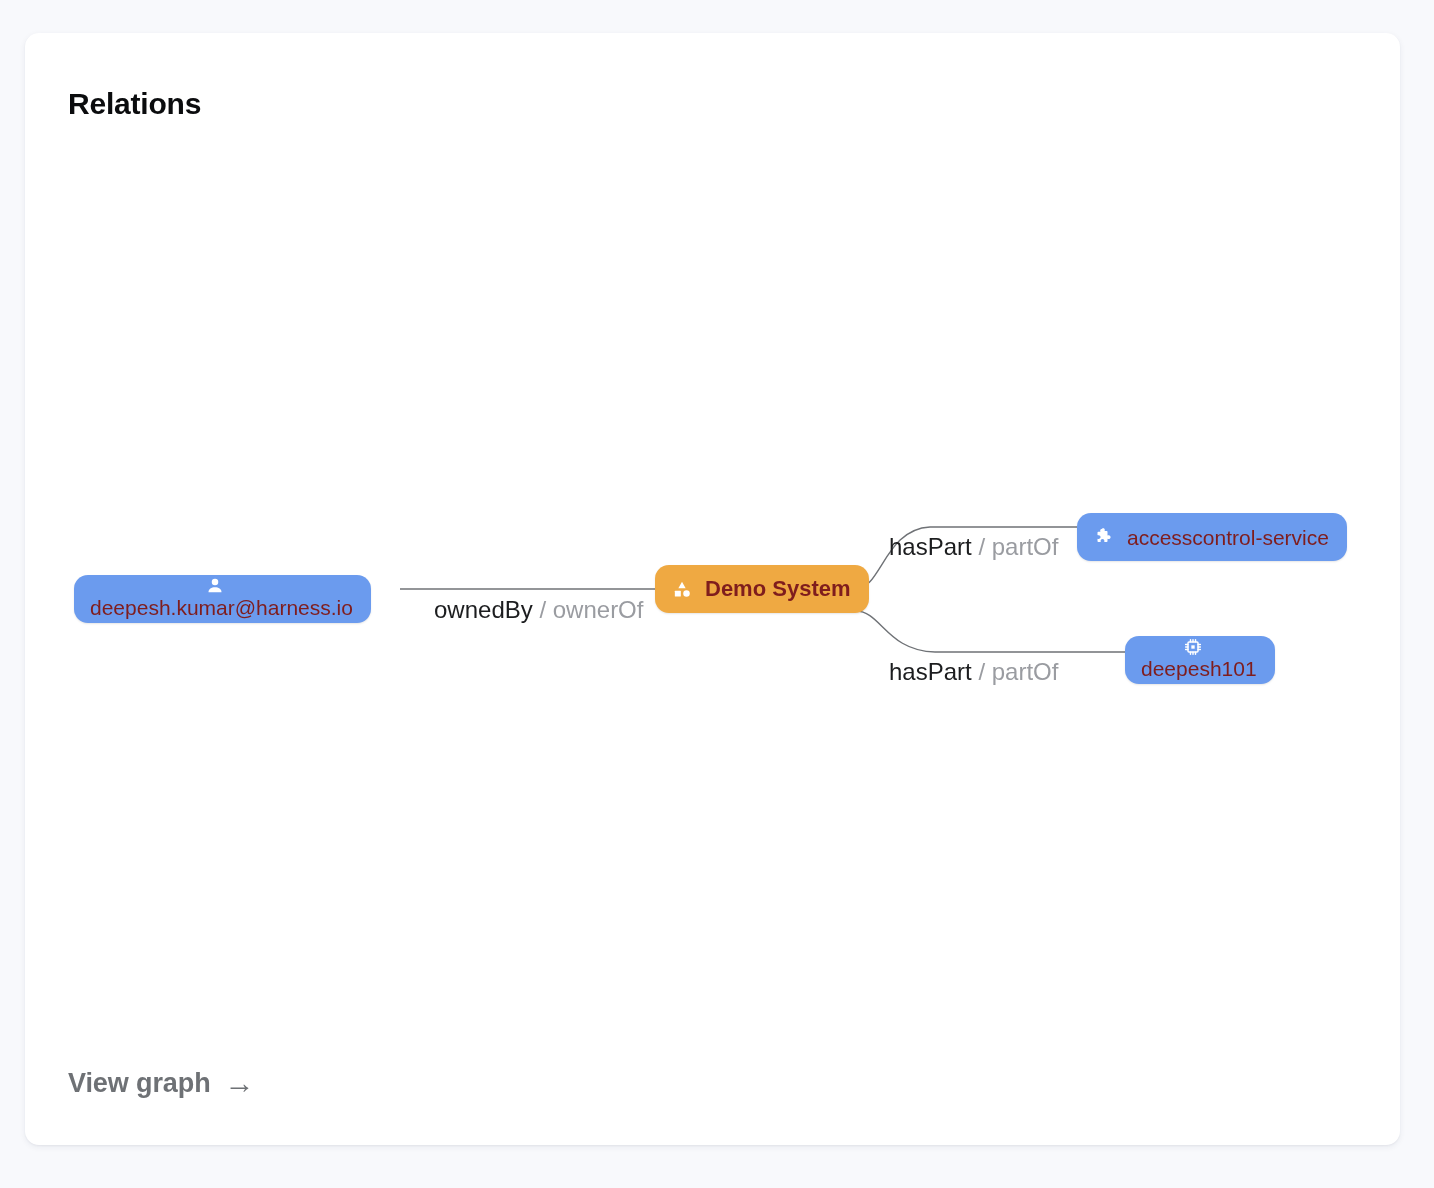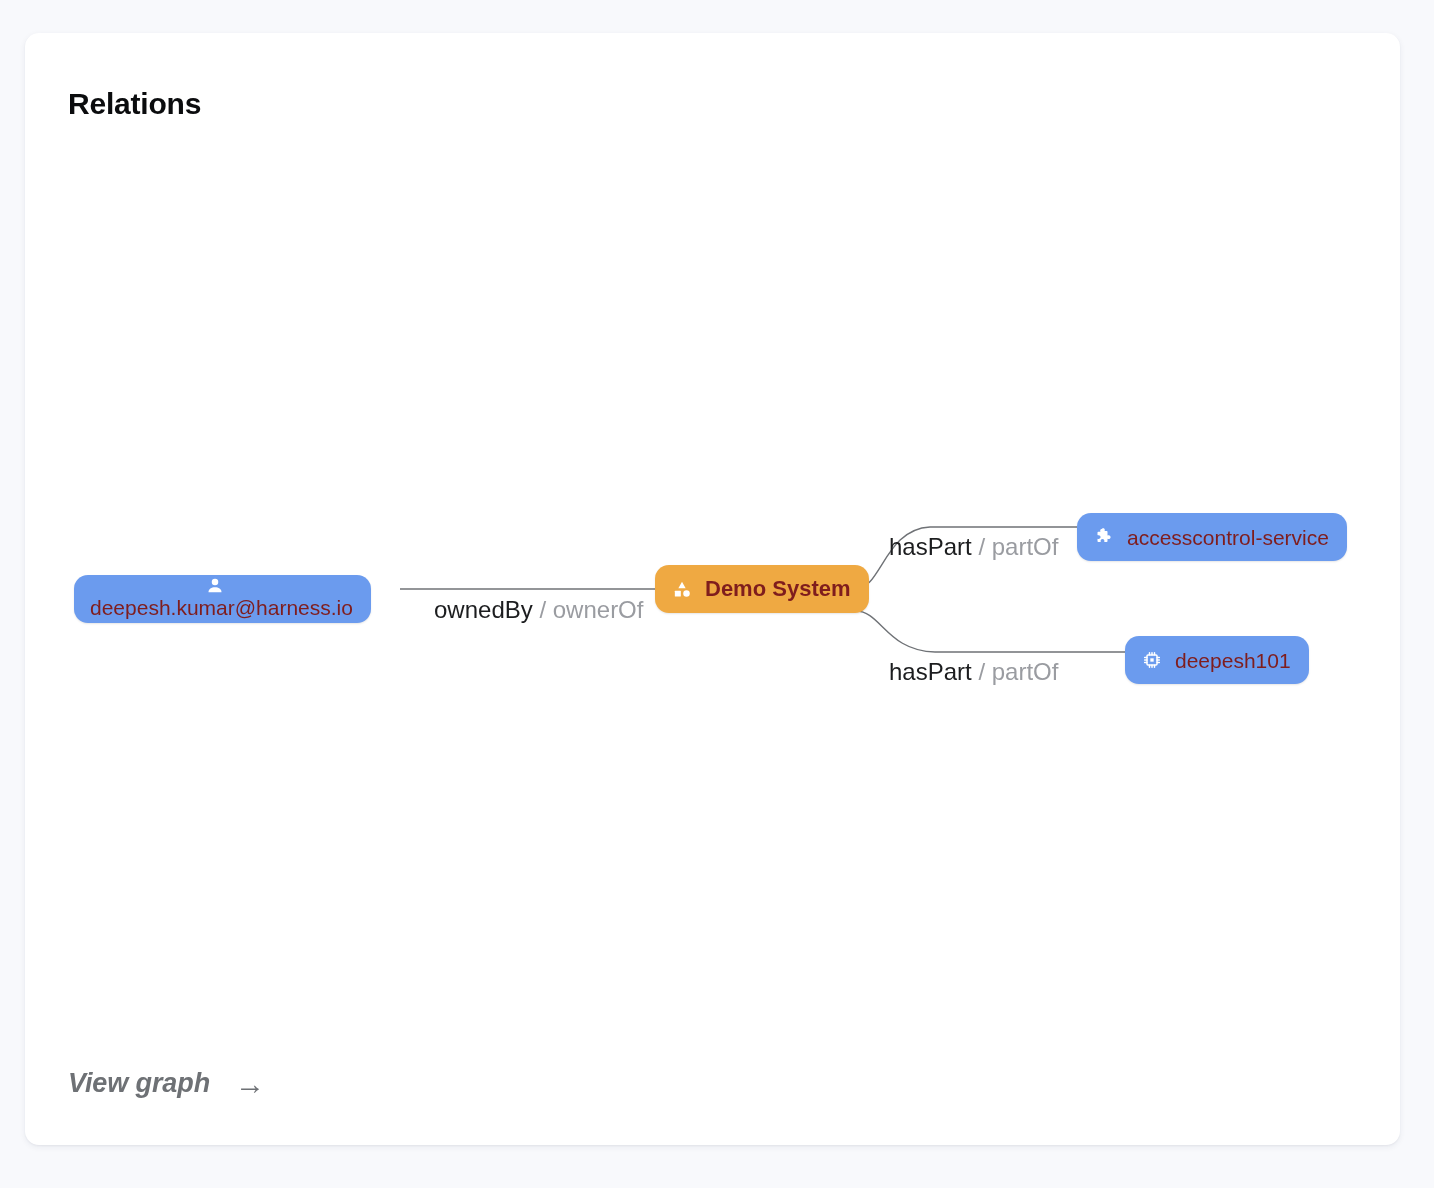--- a/index.html
+++ b/index.html
@@ -92,28 +92,27 @@
     line-height: 1;
   }
   .edge-label .sep,
   .edge-label .inverse { color: #9a9ca1; }
 
   #view-graph {
     position: absolute;
     left: 43px;
     top: 1035px;
     display: flex;
-    align-items: flex-end;
-    gap: 25px;
+    align-items: flex-start;
+    gap: 14px;
     font-size: 27px;
     font-weight: bold;
     color: #6e7175;
     cursor: pointer;
     letter-spacing: -0.1px;
-    font-style: italic;
   }
   #view-graph .arrow {
     display: inline-flex;
     align-items: center;
     font-size: 30px;
     font-weight: normal;
     line-height: 1;
   }
 </style>
 </head>
@@ -157,21 +156,21 @@
 
     <div class="node blue" style="left: 1052px; top: 480px;">
       <span class="node-icon">
         <svg width="20" height="20" viewBox="0 0 24 24" fill="#ffffff">
           <path d="M10 2.2c-1.5 0-2.6 1-2.6 2.3 0 .5.2.9.4 1.2H5.2c-.6 0-1 .4-1 1v2.8c.4.2.8.3 1.3.3 1.4 0 2.4 1 2.4 2.3s-1 2.3-2.4 2.3c-.5 0-.9-.1-1.3-.3v3c0 .6.4 1 1 1h3c-.2-.4-.3-.8-.3-1.3 0-1.4 1-2.4 2.3-2.4s2.3 1 2.3 2.4c0 .5-.1.9-.3 1.3h3c.6 0 1-.4 1-1v-2.9c.4.2.8.3 1.3.3 1.4 0 2.4-1 2.4-2.3s-1-2.3-2.4-2.3c-.5 0-.9.1-1.3.3V5.7c0-.6-.4-1-1-1h-2.6c.2-.3.4-.7.4-1.2 0-1.3-1.1-2.3-2.6-2.3z"></path>
         </svg>
       </span>
       <span class="node-label">accesscontrol-service</span>
     </div>
 
-    <div class="node blue" style="left: 1100px; top: 603px;">
+    <div class="node blue" style="left: 1100px; top: 603px; flex-direction: column;">
       <span class="node-icon">
         <svg width="20" height="20" viewBox="0 0 24 24" fill="none" stroke="#ffffff" stroke-width="1.8">
           <rect x="6" y="6" width="12" height="12" rx="1.2" fill="none"></rect>
           <rect x="10" y="10" width="4" height="4" fill="#ffffff" stroke="none"></rect>
           <path d="M9 3.2v2.6M12 3.2v2.6M15 3.2v2.6M9 18.2v2.6M12 18.2v2.6M15 18.2v2.6M3.2 9h2.6M3.2 12h2.6M3.2 15h2.6M18.2 9h2.6M18.2 12h2.6M18.2 15h2.6" stroke-linecap="round"></path>
         </svg>
       </span>
       <span class="node-label">deepesh101</span>
     </div>
 

